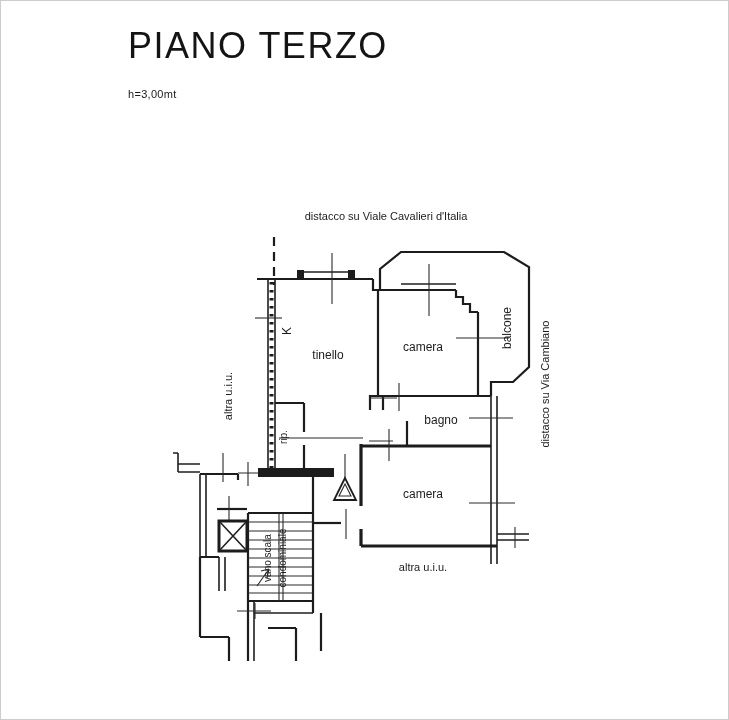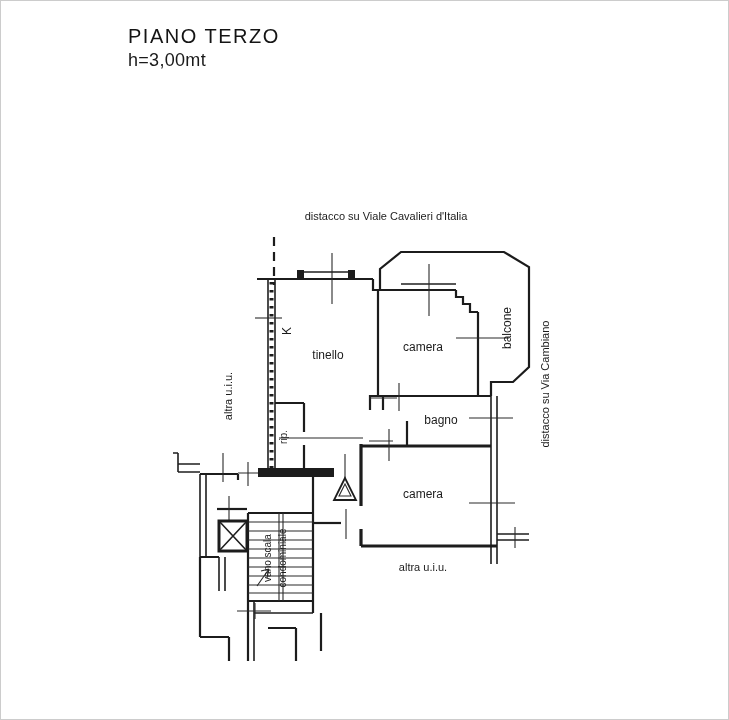--- a/index.html
+++ b/index.html
@@ -7,28 +7,28 @@
     position:relative;
     width:729px;height:720px;
     background:#ffffff;
     border:1px solid #cccccc;
     box-sizing:border-box;
     font-family:"Liberation Sans", sans-serif;
     overflow:hidden;
   }
   .header{position:absolute;left:127px;top:24px;}
   .title{
-    font-size:20px;
+    font-size:36px;
     letter-spacing:1.5px;
     color:#141414;
     font-weight:400;
   }
   .subtitle{
-    margin-top:2px;
-    font-size:18px;
+    margin-top:21px;
+    font-size:11px;
     color:#1a1a1a;
     font-weight:400;
     letter-spacing:.3px;
   }
   svg{position:absolute;left:0;top:0;}
   svg text{
     font-family:"Liberation Sans", sans-serif;
     fill:#1c1c1c;
   }
   .ann{font-size:11px;}

